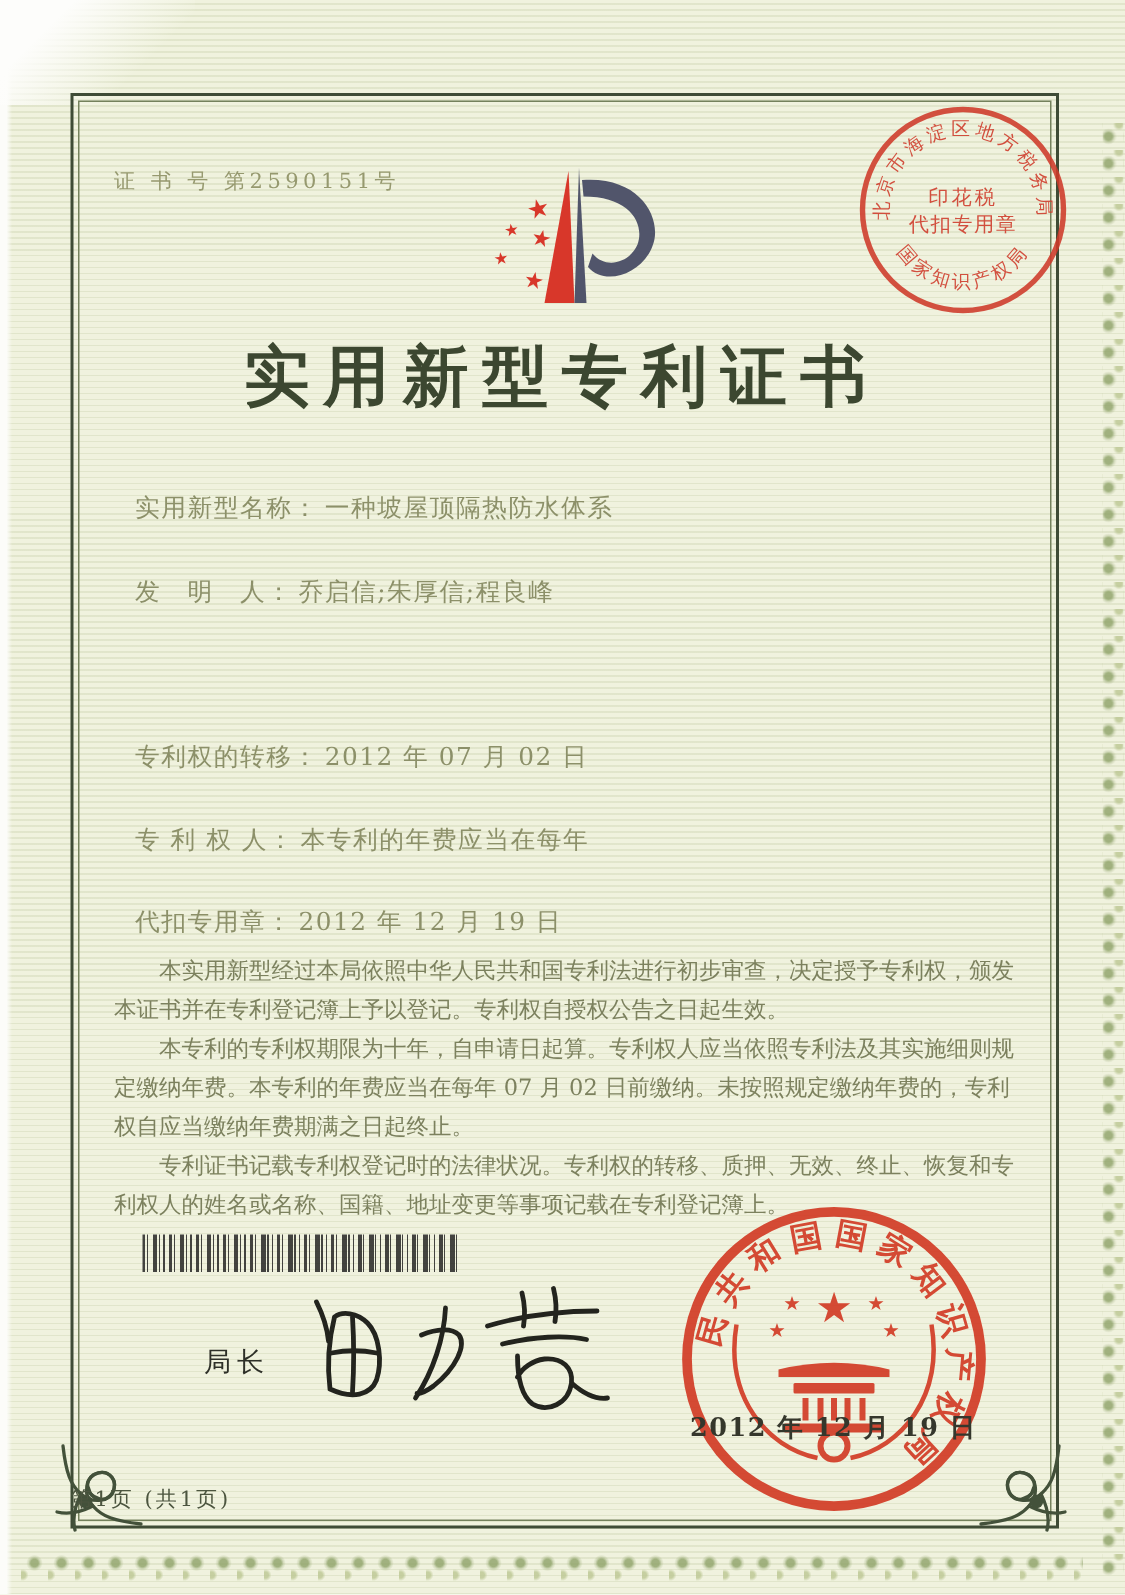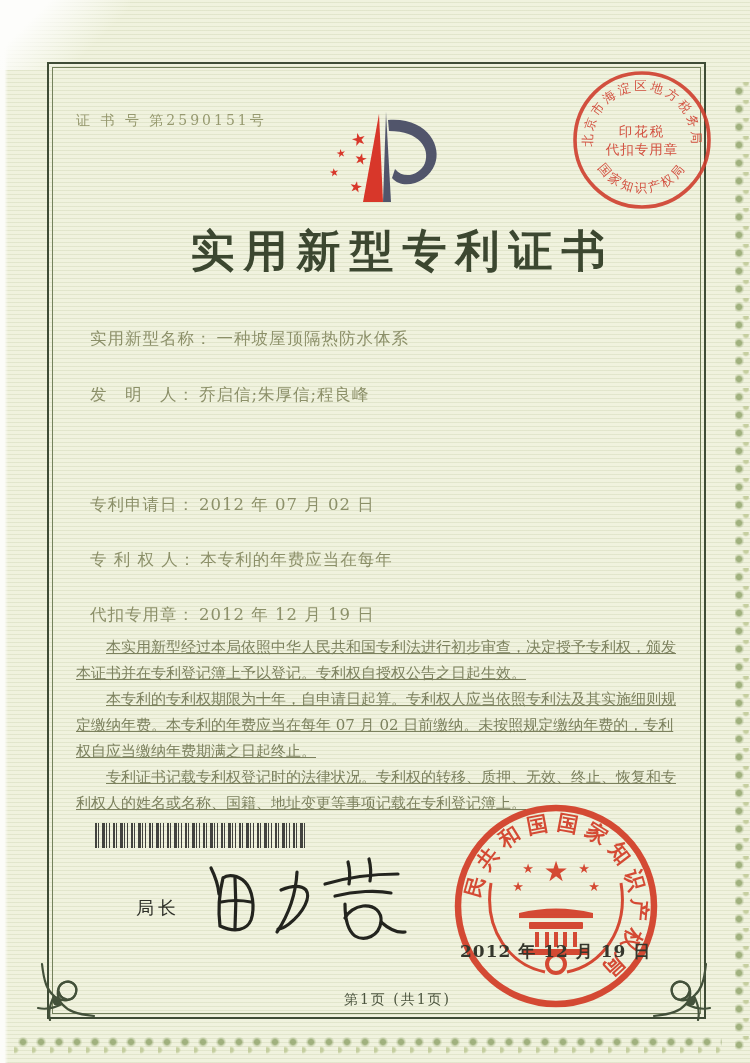--- a/index.html
+++ b/index.html
@@ -26,36 +26,36 @@
          border:2.5px solid #3f4c36;}
   .frame-inner{position:absolute;left:3px;top:3px;right:3px;bottom:3px;border:1px solid #74815c;}
   .flourish{position:absolute;width:62px;height:62px;}
   .flourish.br{left:652px;top:962px;}
   .flourish.bl{left:34px;top:962px;transform:scaleX(-1);}
   
   .cert-no{position:absolute;left:76px;top:112px;font-size:14px;letter-spacing:3px;color:#96996f;}
   .logo{position:absolute;left:298px;top:100px;width:162px;height:118px;}
   .stamp{position:absolute;left:560px;top:58px;width:164px;height:164px;opacity:.88;}
   .title{position:absolute;left:47px;top:222px;width:655px;margin:0;text-align:center;
-         font-size:44px;font-weight:700;letter-spacing:9px;color:#3c4730;padding-left:28px;}
+         font-size:44px;font-weight:700;letter-spacing:9px;color:#3c4730;}
   .field{position:absolute;left:90px;font-size:16.5px;color:#8c9069;letter-spacing:1px;white-space:nowrap;}
   .field .fvalue{margin-left:4px;}
   .f0{top:328px}.f1{top:384px}.f2{top:439px}.f3{top:494px}.f4{top:549px}.f5{top:604px}
   .body-text{position:absolute;left:76px;top:634px;width:602px;color:#7c815e;
-             font-size:15px;line-height:26px;text-decoration:underline;}
+             font-size:15px;line-height:26px;}
   .body-text p{margin:0;text-indent:2em;}
   .barcode{position:absolute;left:95px;top:823px;width:212px;height:25px;opacity:.82;
       background-image:repeating-linear-gradient(90deg,#1d1d1d 0 2px,transparent 2px 3px,#1d1d1d 3px 4px,transparent 4px 7px,#1d1d1d 7px 10px,transparent 10px 11px,#1d1d1d 11px 12px,transparent 12px 14px,#1d1d1d 14px 15px,transparent 15px 18px);}
   .sig-title{position:absolute;left:136px;top:896px;font-size:18px;letter-spacing:4px;color:#2e3028;}
   .signature{position:absolute;left:185px;top:850px;width:230px;height:95px;}
   .seal{position:absolute;left:451px;top:801px;width:210px;height:210px;opacity:.9;}
   .seal-date{position:absolute;left:460px;top:940px;font-size:17px;font-weight:700;
              letter-spacing:1px;color:#35372c;z-index:3;}
-  .footer{position:absolute;left:47px;top:991px;width:655px;text-align:center;
-          font-size:14px;letter-spacing:2px;color:#4c553f;padding-left:23px;}
+  .footer{position:absolute;left:47px;top:991px;width:655px;text-align:left;
+          font-size:14px;letter-spacing:2px;color:#4c553f;}
 </style>
 </head>
 <body>
 
 <div class="page">
 
   <div class="scan-left"></div>
   <div class="scan-corner"></div>
   <div class="lace-right"></div>
   <div class="lace-bottom"></div>
@@ -116,21 +116,21 @@
 
   <h1 class="title">实用新型专利证书</h1>
 
   <div class="field f0">
     <span class="flabel">实用新型名称：</span><span class="fvalue">一种坡屋顶隔热防水体系</span>
   </div>
   <div class="field f1">
     <span class="flabel">发　明　人：</span><span class="fvalue">乔启信;朱厚信;程良峰</span>
   </div>
   <div class="field f3">
-    <span class="flabel">专利申请日：</span><span class="fvalue">2012 年 07 月 02 日</span>
+    <span class="flabel">专利权的转移：</span><span class="fvalue">2012 年 07 月 02 日</span>
   </div>
   <div class="field f4">
     <span class="flabel">专 利 权 人：</span><span class="fvalue">本专利的年费应当在每年</span>
   </div>
   <div class="field f5">
     <span class="flabel">代扣专用章：</span><span class="fvalue">2012 年 12 月 19 日</span>
   </div>
 
   <div class="body-text">
     <p>本实用新型经过本局依照中华人民共和国专利法进行初步审查，决定授予专利权，颁发本证书并在专利登记簿上予以登记。专利权自授权公告之日起生效。</p>

